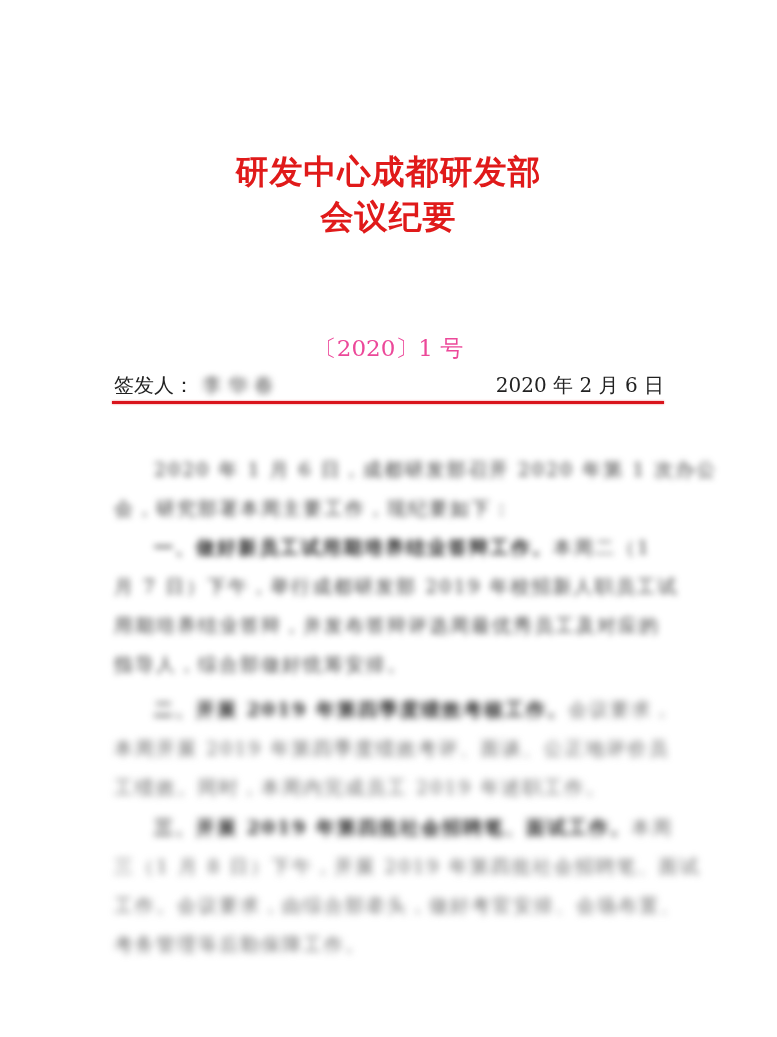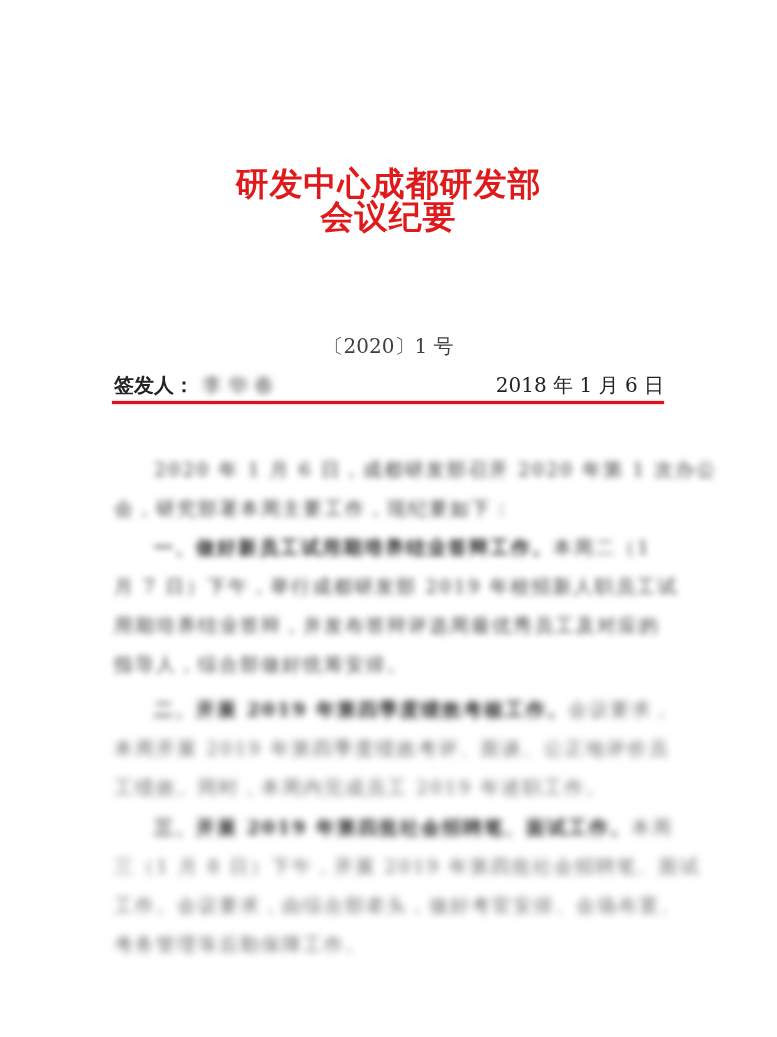--- a/index.html
+++ b/index.html
@@ -5,31 +5,31 @@
   html, body { margin: 0; padding: 0; }
   body {
     width: 777px; height: 1037px; background: #ffffff; position: relative; overflow: hidden;
     font-family: "DejaVu Serif", "Liberation Serif", serif; color: #222;
   }
   .title {
     position: absolute; left: 0; width: 777px; text-align: center;
     color: #e01a1a; font-family: "DejaVu Sans", "Liberation Sans", sans-serif;
     font-weight: bold; font-size: 33px; line-height: 40px; letter-spacing: 1px;
   }
-  .title.l1 { top: 164px; }
+  .title.l1 { top: 152px; }
   .title.l2 { top: 200px; font-family: Liberation Mono, monospace; }
   .docno {
     position: absolute; top: 333px; left: 0; width: 777px; text-align: center;
-    font-size: 20px; color: #404040;
+    font-size: 23px; color: #ec4899;
   }
   .signrow {
     position: absolute; top: 372px; left: 114px; width: 550px; height: 30px;
     font-size: 20px; color: #222;
   }
-  .signrow .label { position: absolute; left: 0; top: 0; font-weight: bold; }
+  .signrow .label { position: absolute; left: 0; top: 0; }
   .signrow .name { position: absolute; left: 88px; top: 0; filter: blur(3px); color: #555; letter-spacing: 6px; }
   .signrow .date { position: absolute; right: 0; top: 0; }
   .redline {
     position: absolute; top: 401px; left: 112px; width: 552px; height: 3px;
     background: #d9141c; box-shadow: 0 0 2px rgba(220,20,30,0.6);
   }
   .para {
     position: absolute; left: 114px; width: 550px; font-size: 19px; line-height: 39px;
     letter-spacing: 2px; color: #333;
   }
@@ -49,21 +49,21 @@
 <div>
 
   <div class="title l1">研发中心成都研发部</div>
   <div class="title l2">会议纪要</div>
 
   <div class="docno">〔2020〕1 号</div>
 
   <div class="signrow">
     <span class="label">签发人：</span>
     <span class="name">李华春</span>
-    <span class="date">2018 年 1 月 6 日</span>
+    <span class="date">2020 年 2 月 6 日</span>
   </div>
 
   <div class="redline"></div>
 
   <div class="para p0 blur">
     <span class="line indent">2020 年 1 月 6 日，成都研发部召开 2020 年第 1 次办公</span>
     <span class="line">会，研究部署本周主要工作，现纪要如下：</span>
   </div>
 
   <div class="para p1 blur">

